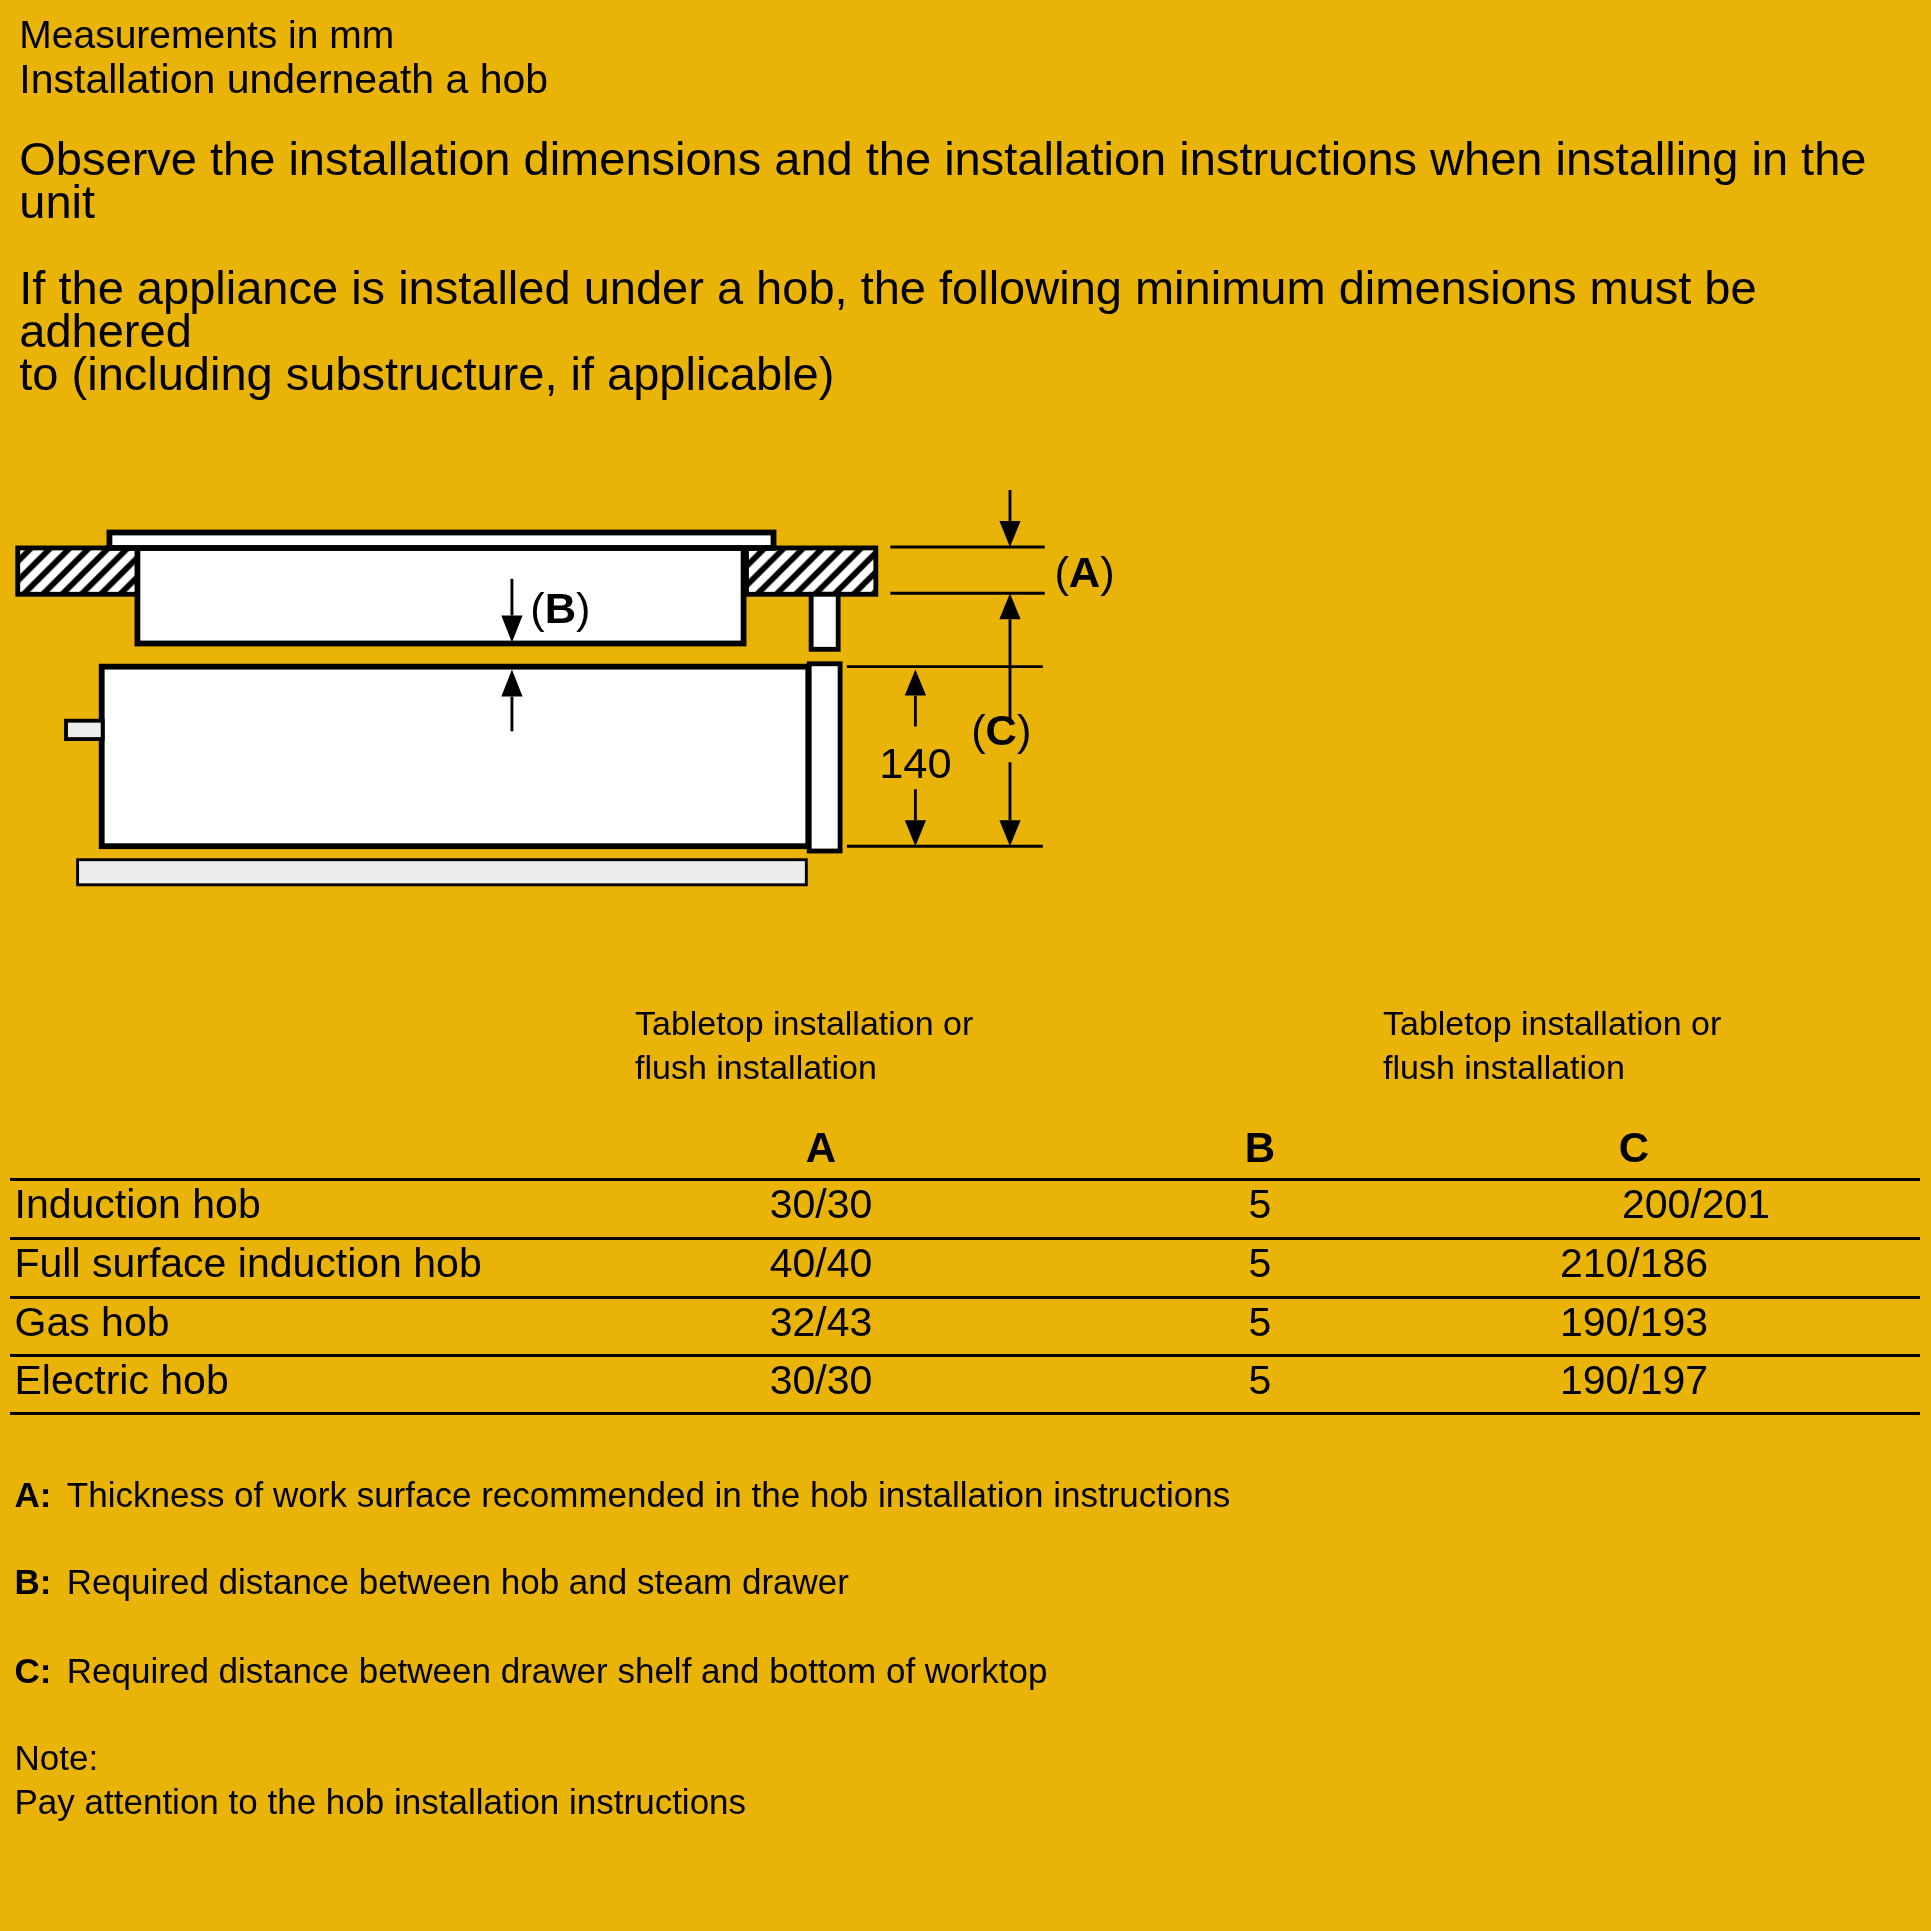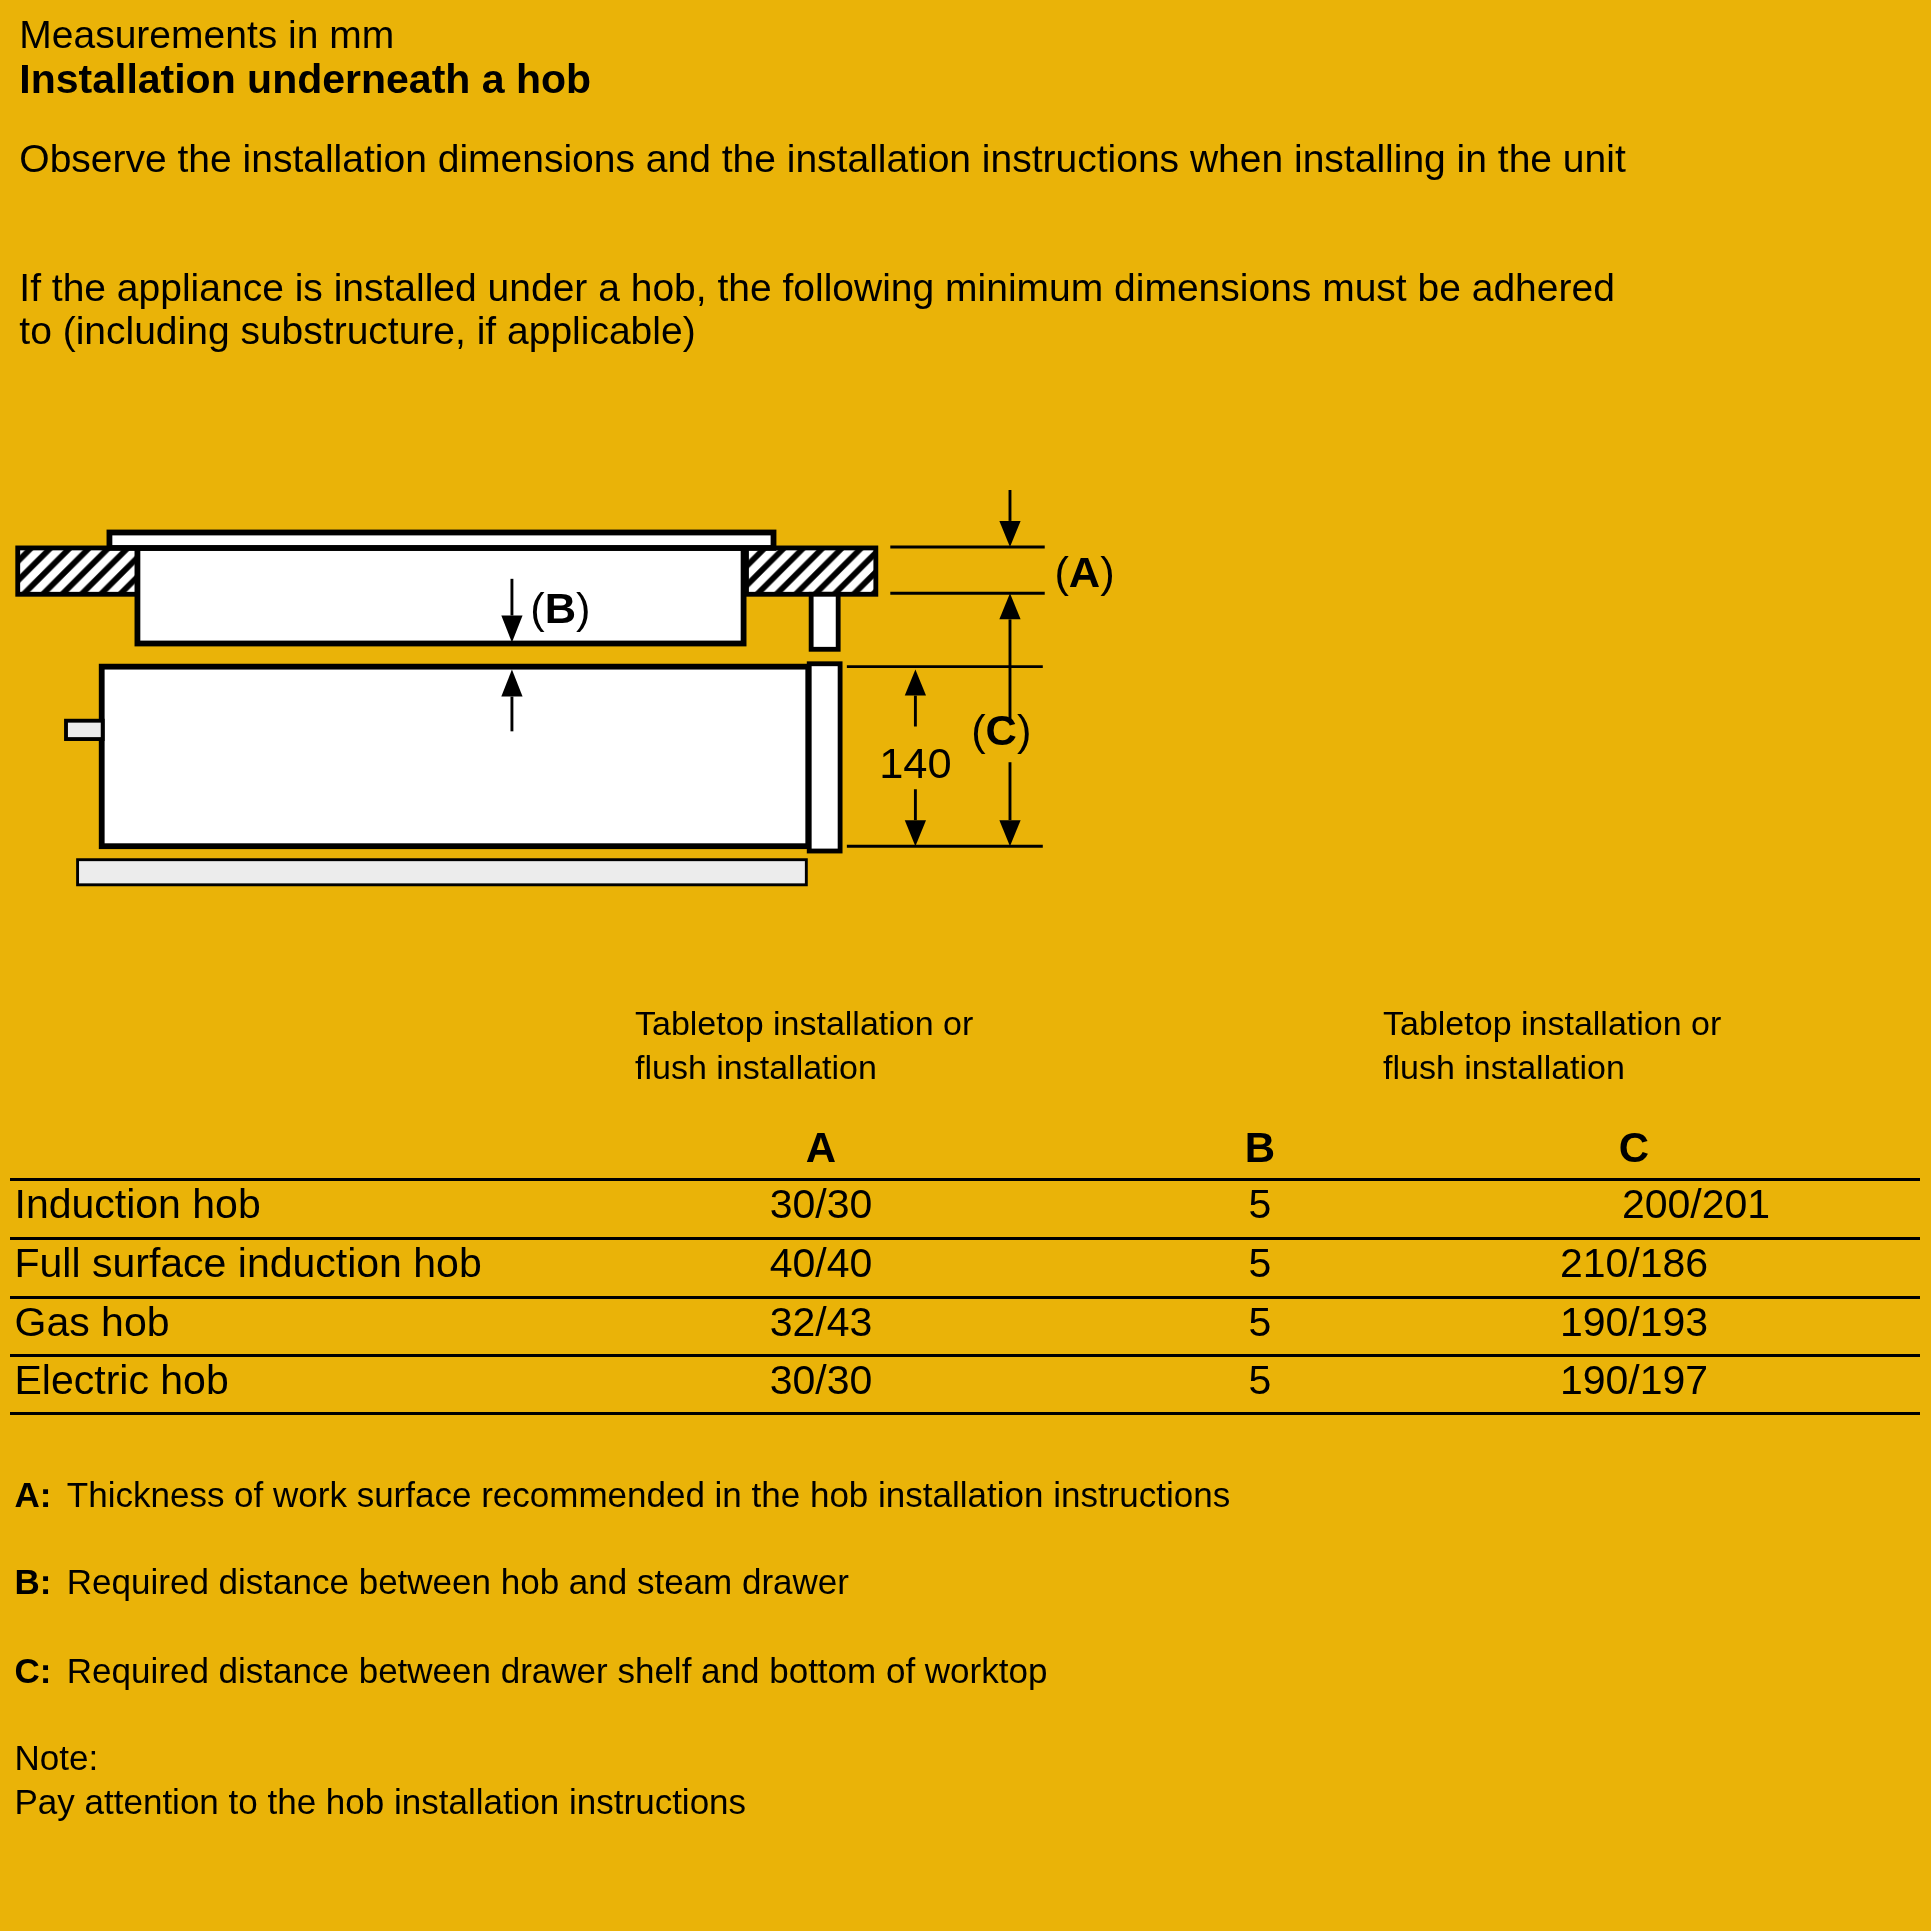--- a/index.html
+++ b/index.html
@@ -1,22 +1,22 @@
 <!DOCTYPE html>
 <html><head>
 <meta charset="utf-8">
 <style>
   html,body{margin:0;padding:0;background:#fff;}
   .page{
     position:relative;width:1931px;height:1931px;background:#eab308;color:#000;
     font-family:"Liberation Sans","DejaVu Sans",sans-serif;overflow:hidden;
   }
   .h1{position:absolute;left:19.3px;top:11.6px;font-size:39px;line-height:45px;}
-  .h2{position:absolute;left:19.3px;top:57px;font-size:41px;line-height:45px;font-weight:bold;}
-  .para{position:absolute;left:19.3px;font-size:39px;line-height:43px;}
+  .h2{position:absolute;left:19.3px;top:57px;font-size:41px;line-height:45px;font-weight:normal;}
+  .para{position:absolute;left:19.3px;font-size:47px;line-height:43px;}
   .p1{top:137px;width:1902px;}
   .p2{top:266px;width:1902px;}
   .diagram{position:absolute;left:0;top:463px;width:1159px;height:444px;}
   .diagram text{font-family:"Liberation Sans","DejaVu Sans",sans-serif;font-size:45px;fill:#000;}
   .diagram .bold{font-weight:bold;}
   .gh{position:absolute;top:1001px;font-size:34px;line-height:44px;}
   .colhead{position:absolute;top:1124px;font-size:42px;font-weight:bold;line-height:48px;transform:translateX(-50%);}
   .rule{position:absolute;left:9.7px;width:1910px;height:2.9px;background:#000;}
   .trow{position:absolute;left:0;width:1931px;font-size:41px;line-height:58px;}
   .tlabel{position:absolute;left:14.5px;white-space:nowrap;}

